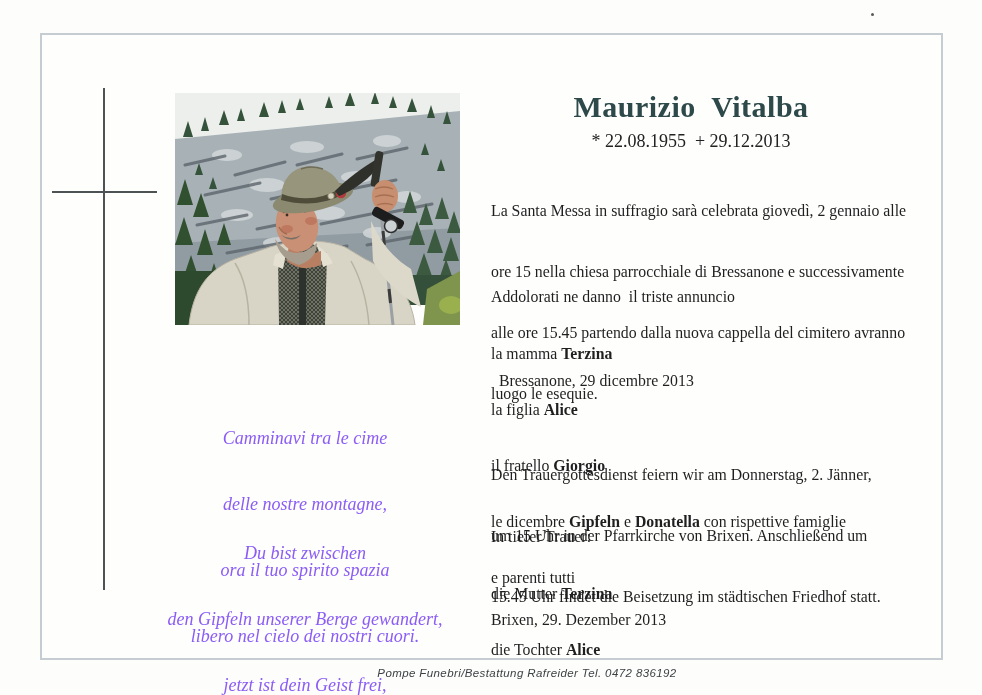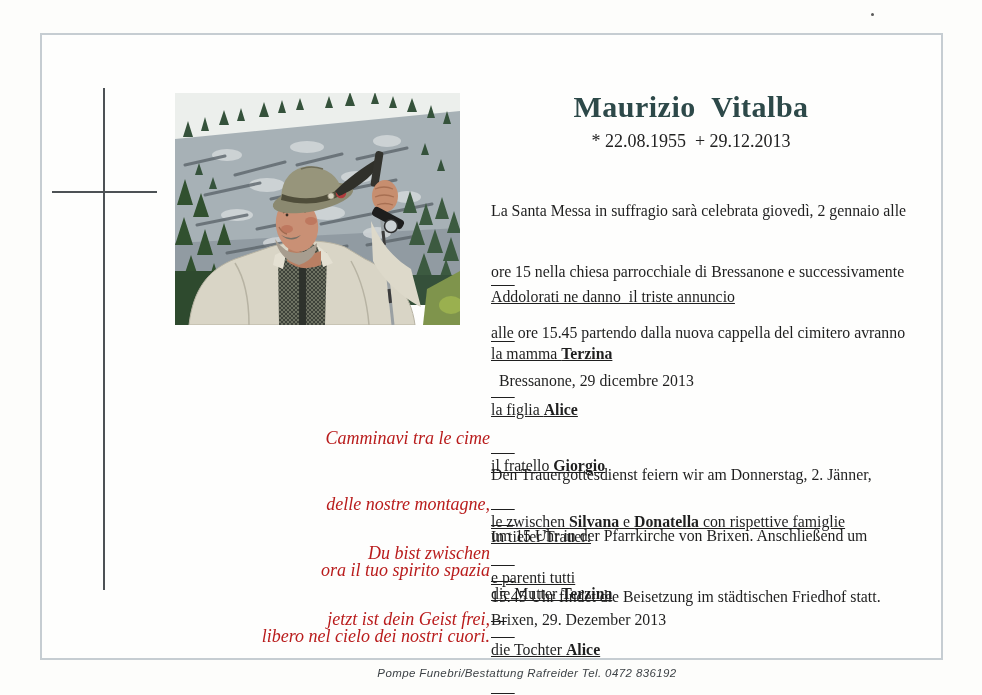--- a/index.html
+++ b/index.html
@@ -14,34 +14,34 @@
     position:absolute; left:40px; top:33px; width:903px; height:627px;
     border:2px solid #c6cdd2; box-sizing:border-box; background:#fefefd;
   }
   
   .cross-v{position:absolute; left:103px; top:88px; width:2px; height:502px; background:#4d5255;}
   .cross-h{position:absolute; left:52px; top:191px; width:105px; height:2px; background:#4d5255;}
   .artifact{position:absolute; left:871px; top:13px; width:3px; height:3px; background:#5a5a5a; border-radius:50%;}
   
   .photo{position:absolute; left:175px; top:93px; width:285px; height:232px; display:block;}
   
-  .poem{position:absolute; left:120px; width:370px; text-align:right;
-        font-style:italic; font-size:18px; line-height:22px; color:#b91c1c; white-space:pre;}
+  .poem{position:absolute; left:120px; width:370px; text-align:center;
+        font-style:italic; font-size:18px; line-height:22px; color:#8b5cf6; white-space:pre;}
   .poem-it{top:383px;}
   .poem-de{top:498px;}
   
   .rc{position:absolute; left:491px; top:0; width:470px; height:502px;}
   .rc > div, .rc > p{position:absolute; margin:0; white-space:pre;}
   .title{left:0; top:90px; width:400px; text-align:center;
          font-size:30px; font-weight:bold; color:#2d4949; letter-spacing:0.5px;}
   .dates{left:0; top:131px; width:400px; text-align:center; font-size:18px; color:#222;}
   .para{font-size:15.8px; line-height:20.4px;}
   .p-it{left:0; top:160px;}
   .p-de{left:0; top:424px;}
-  .list{font-size:15.8px; line-height:18.7px;text-decoration:underline;}
+  .list{font-size:15.8px; line-height:18.7px;}
   .l-it{left:0; top:251px;}
   .l-de{left:0; top:491px;}
   .pd{font-size:15.8px;}
   .pd-it{left:8px; top:372px;}
   .pd-de{left:0; top:611px;}
   .b{font-weight:bold;text-align:right;}
   
   .footer{
     position:absolute; left:80px; top:667px; width:894px; text-align:center;
     font-family:"Liberation Sans", sans-serif; font-size:11.5px;
@@ -179,40 +179,42 @@
   </svg>
 
   <div class="poem poem-it">
     <div>Camminavi tra le cime</div>
     <div>delle nostre montagne,</div>
     <div>ora il tuo spirito spazia</div>
     <div>libero nel cielo dei nostri cuori.</div>
   </div>
   <div class="poem poem-de">
     <div>Du bist zwischen</div>
+    <div>den Gipfeln unserer Berge gewandert,</div>
     <div>jetzt ist dein Geist frei,</div>
     
   </div>
 
   <div class="rc">
     <div class="title">Maurizio  Vitalba</div>
     <div class="dates">* 22.08.1955  + 29.12.2013</div>
 
     <div class="para p-it">
       <div>La Santa Messa in suffragio sarà celebrata giovedì, 2 gennaio alle</div>
       <div>ore 15 nella chiesa parrocchiale di Bressanone e successivamente</div>
       <div>alle ore 15.45 partendo dalla nuova cappella del cimitero avranno</div>
+      <div>luogo le esequie.</div>
     </div>
 
     <div class="list l-it">
       <div>Addolorati ne danno  il triste annuncio</div>
       <div><span>la mamma </span><span class="b">Terzina</span></div>
       <div><span>la figlia </span><span class="b">Alice</span></div>
       <div><span>il fratello </span><span class="b">Giorgio</span></div>
-      <div><span>le zwischen </span><span class="b">Silvana</span><span> e </span><span class="b">Donatella</span><span> con rispettive famiglie</span></div>
+      <div><span>le dicembre </span><span class="b">Gipfeln</span><span> e </span><span class="b">Donatella</span><span> con rispettive famiglie</span></div>
       <div>e parenti tutti</div>
     </div>
 
     <div class="pd pd-it">Bressanone, 29 dicembre 2013</div>
 
     <div class="para p-de">
       <div>Den Trauergottesdienst feiern wir am Donnerstag, 2. Jänner,</div>
       <div>um 15 Uhr in der Pfarrkirche von Brixen. Anschließend um</div>
       <div>15.45 Uhr findet die Beisetzung im städtischen Friedhof statt.</div>
     </div>

